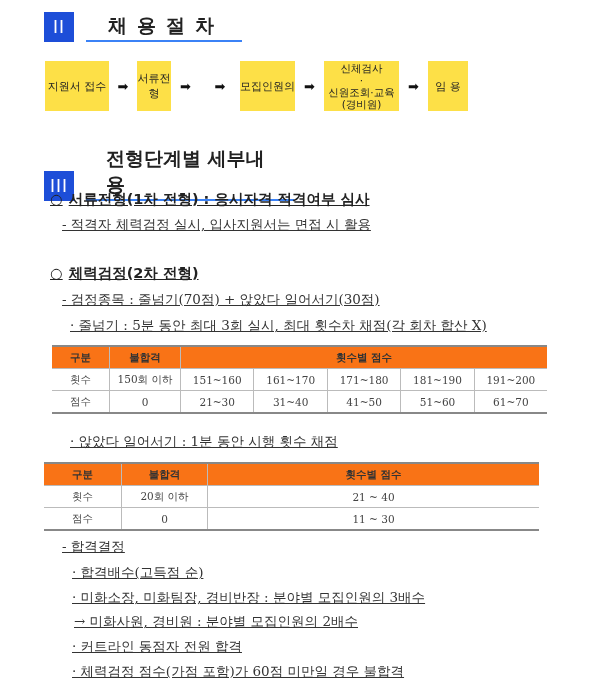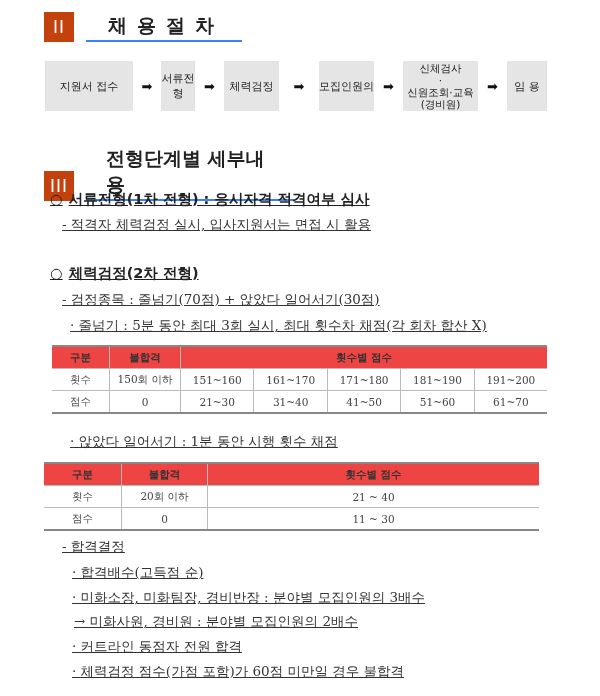--- a/index.html
+++ b/index.html
@@ -1,54 +1,53 @@
 <!DOCTYPE html>
 <html><head>
 <meta charset="utf-8">
 <style>
   html, body { margin:0; padding:0; background:#ffffff; }
   body { width:600px; height:696px; position:relative; overflow:hidden; color:#222; font-family:"DejaVu Sans", sans-serif; }
 
   .sec-head { position:absolute; left:44px; display:flex; align-items:flex-end; }
-  .sec-num { width:30px; height:30px; background:#c2410c; color:#fff; font-family:"Liberation Sans", sans-serif; font-size:18px; display:flex; align-items:center; justify-content:center; letter-spacing:1px; }
+  .sec-num { width:30px; height:30px; background:#1d4ed8; color:#fff; font-family:"Liberation Sans", sans-serif; font-size:18px; display:flex; align-items:center; justify-content:center; letter-spacing:1px; }
   .sec-title { margin-left:12px; padding:0 14px 2px 14px; border-bottom:2px solid #3b82f6; font-weight:bold; font-size:19px; color:#222; line-height:26px; }
   #sec2 { top:12px; }
   #sec2 .sec-title { letter-spacing:10px; width:156px; box-sizing:border-box; padding-left:22px; }
   #sec3 { top:145px; }
   #sec3 .sec-title { width:208px; box-sizing:border-box; padding-left:20px; }
 
   .flow { position:absolute; top:61px; left:45px; display:flex; align-items:center; }
-  .flow-box { background:#e5e5e5; height:50px; display:flex; align-items:center; justify-content:center; text-align:center; font-size:11px; line-height:15px; color:#222; white-space:pre-line; }
+  .flow-box { background:#fde047; height:50px; display:flex; align-items:center; justify-content:center; text-align:center; font-size:11px; line-height:15px; color:#222; white-space:pre-line; }
   .flow-arrow { width:28px; display:flex; align-items:center; justify-content:center; font-size:13px; color:#111; }
 
   .line { position:absolute; white-space:nowrap;text-decoration:underline; }
   .bullet-main { font-size:14.5px; font-weight:bold; color:#222; }
   .bullet-main .circle { font-weight:normal; margin-right:6px; }
   .sub { font-family:"DejaVu Serif", serif; font-size:13.5px; color:#333; }
 
   table.score { position:absolute; border-collapse:collapse; font-family:"DejaVu Serif", serif; font-size:10.5px; color:#444; }
   table.score td, table.score th { height:21px; text-align:center; padding:0; border-bottom:1px solid #bbb; }
-  table.score th { background:#ef4444; font-weight:bold; color:#333; font-size:10.5px; font-family:"DejaVu Sans", sans-serif; }
+  table.score th { background:#f97316; font-weight:bold; color:#333; font-size:10.5px; font-family:"DejaVu Sans", sans-serif; }
   table.score { border-top:2px solid #888; border-bottom:2px solid #888; }
   table.score .vline { border-right:1px solid #bbb; }
 </style>
 </head>
 <body>
 
 <div class="sec-head" id="sec2">
   <div class="sec-num">II</div>
   <div class="sec-title">채용절차</div>
 </div>
 
 <div class="flow">
-  <div class="flow-box" style="width:88px">지원서 접수</div>
+  <div class="flow-box" style="width:64px">지원서 접수</div>
   <div class="flow-arrow">➡</div>
   <div class="flow-box" style="width:34px">서류전형</div>
   <div class="flow-arrow" style="width:29px">➡</div>
-  <div class="flow-box" style="width:55px">체력검정</div>
   <div class="flow-arrow" style="width:40px">➡</div>
   <div class="flow-box" style="width:55px">모집인원의</div>
   <div class="flow-arrow" style="width:29px">➡</div>
   <div class="flow-box" style="width:75px;font-size:10.5px;line-height:12px;white-space:pre-line">신체검사
 ·
 신원조회·교육
 (경비원)</div>
   <div class="flow-arrow" style="width:29px">➡</div>
   <div class="flow-box" style="width:40px">임 용</div>
 </div>

